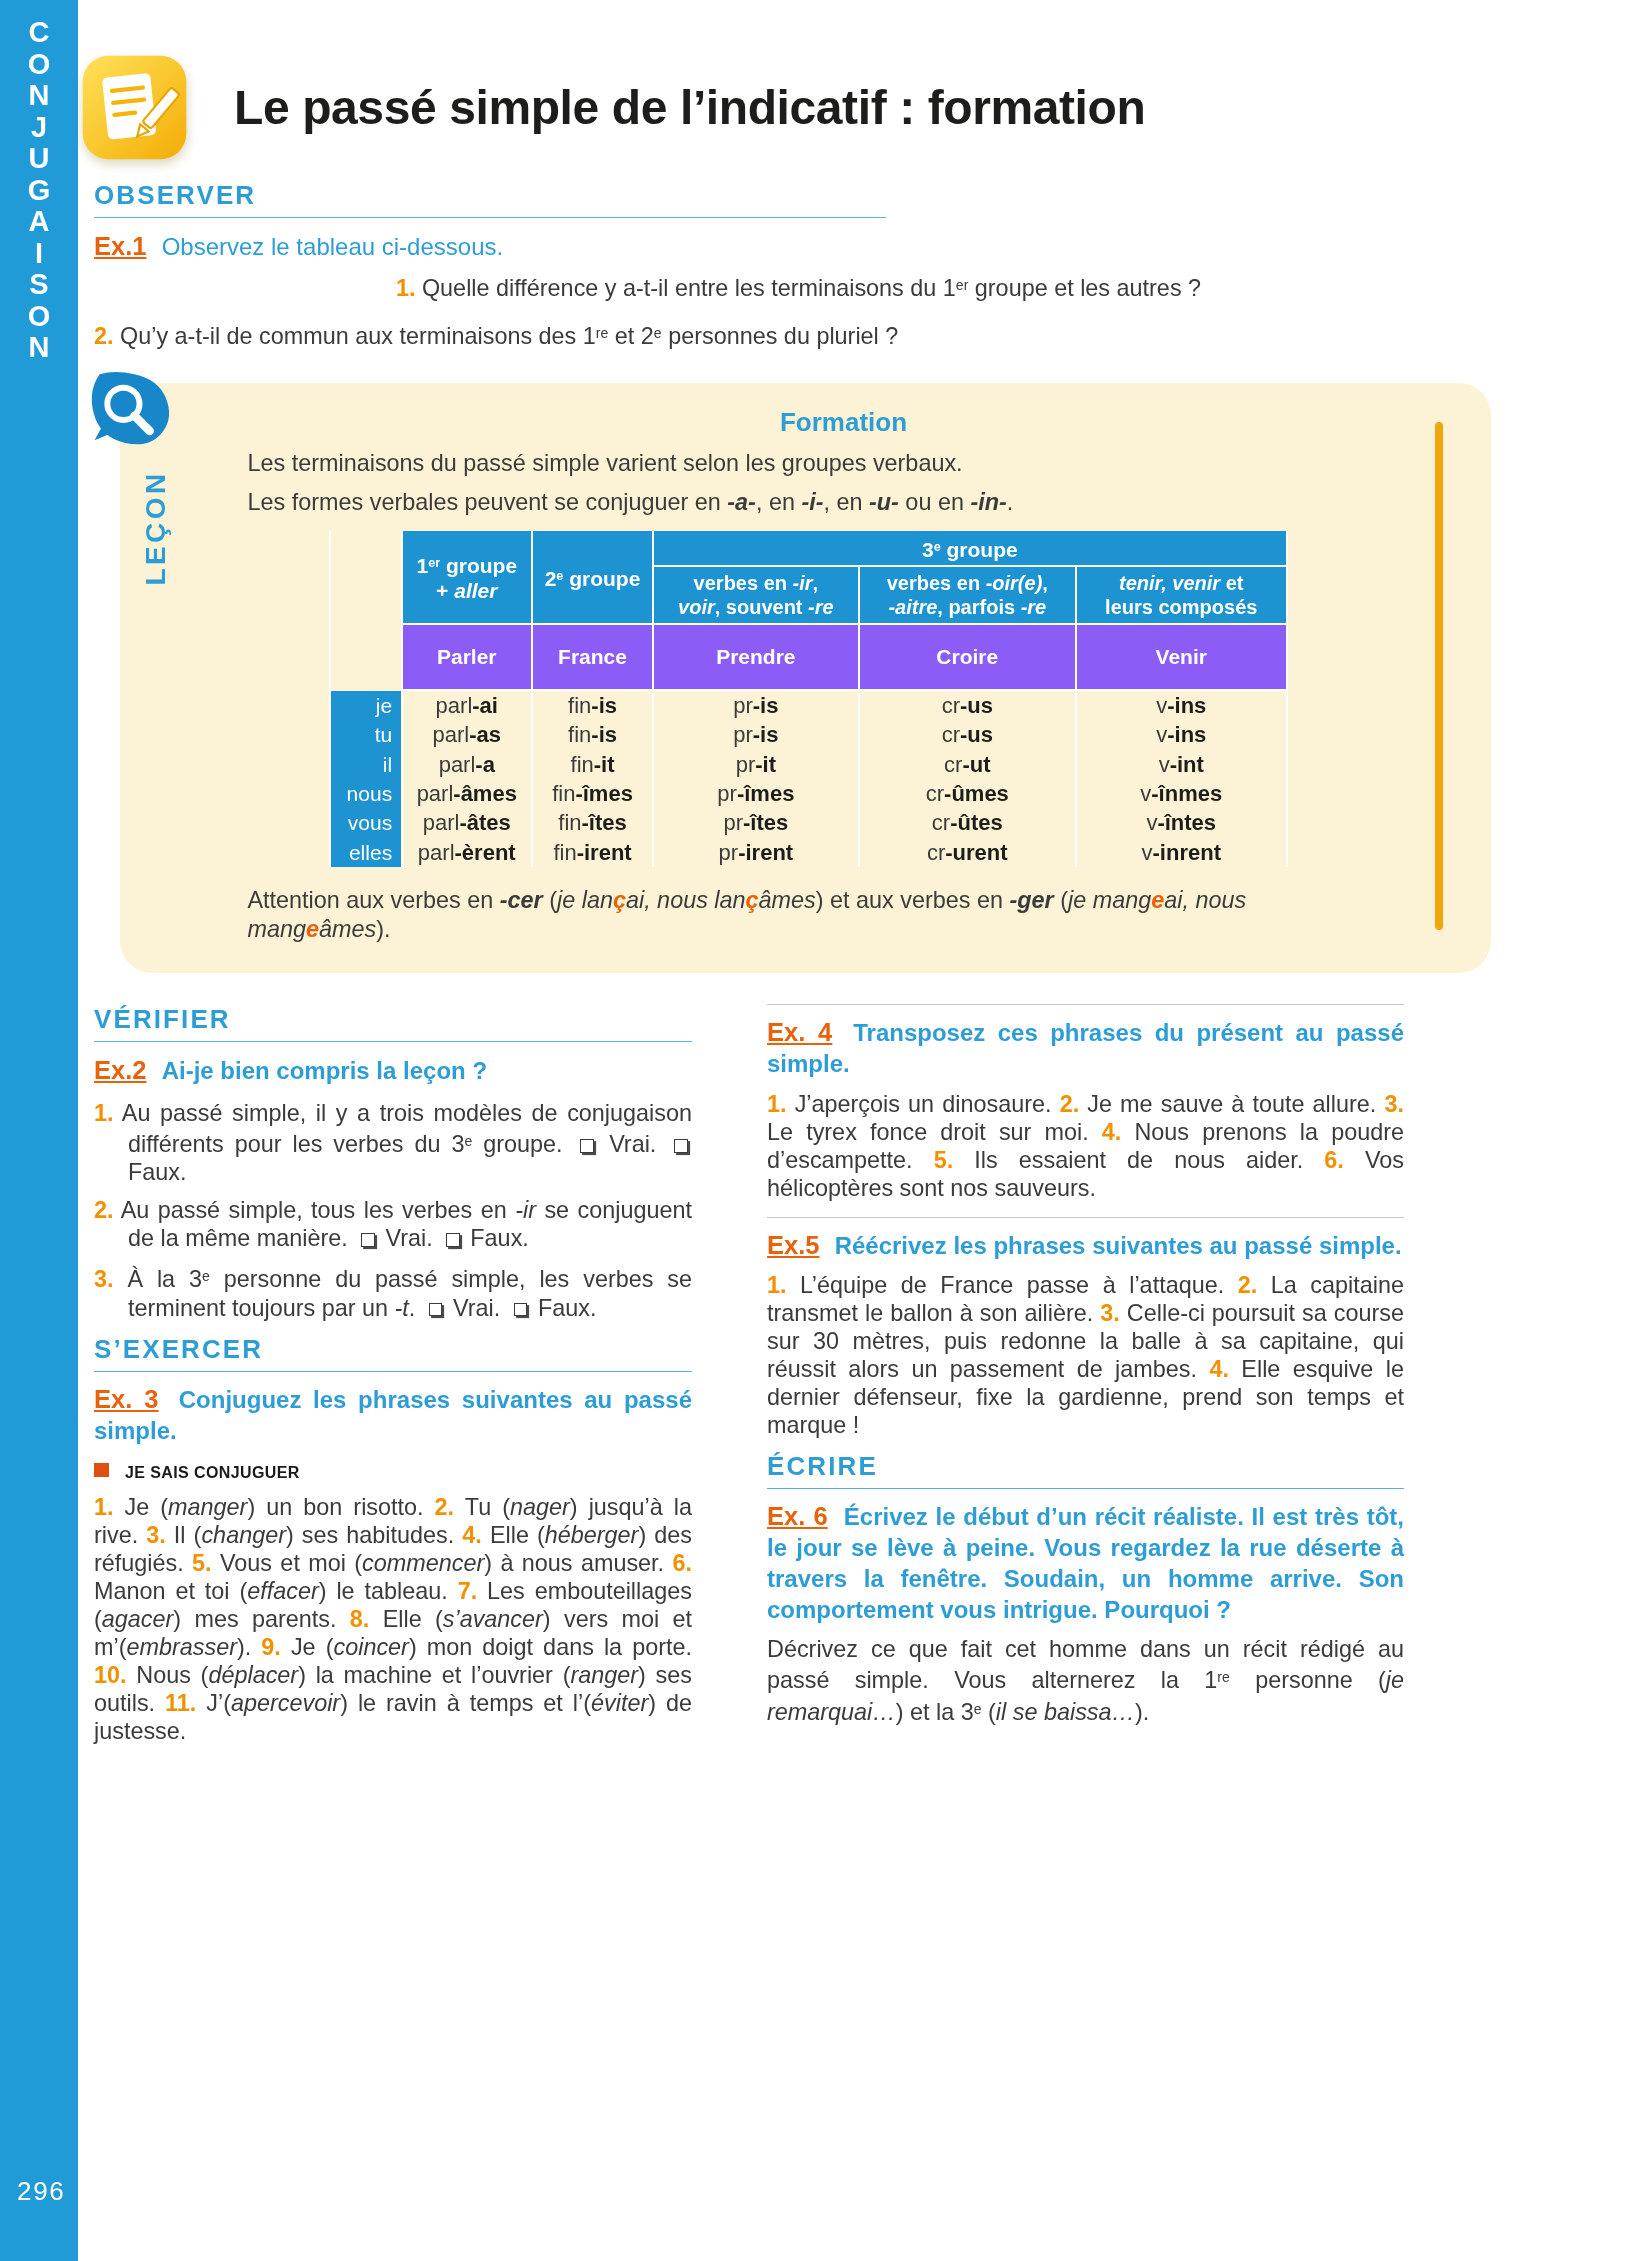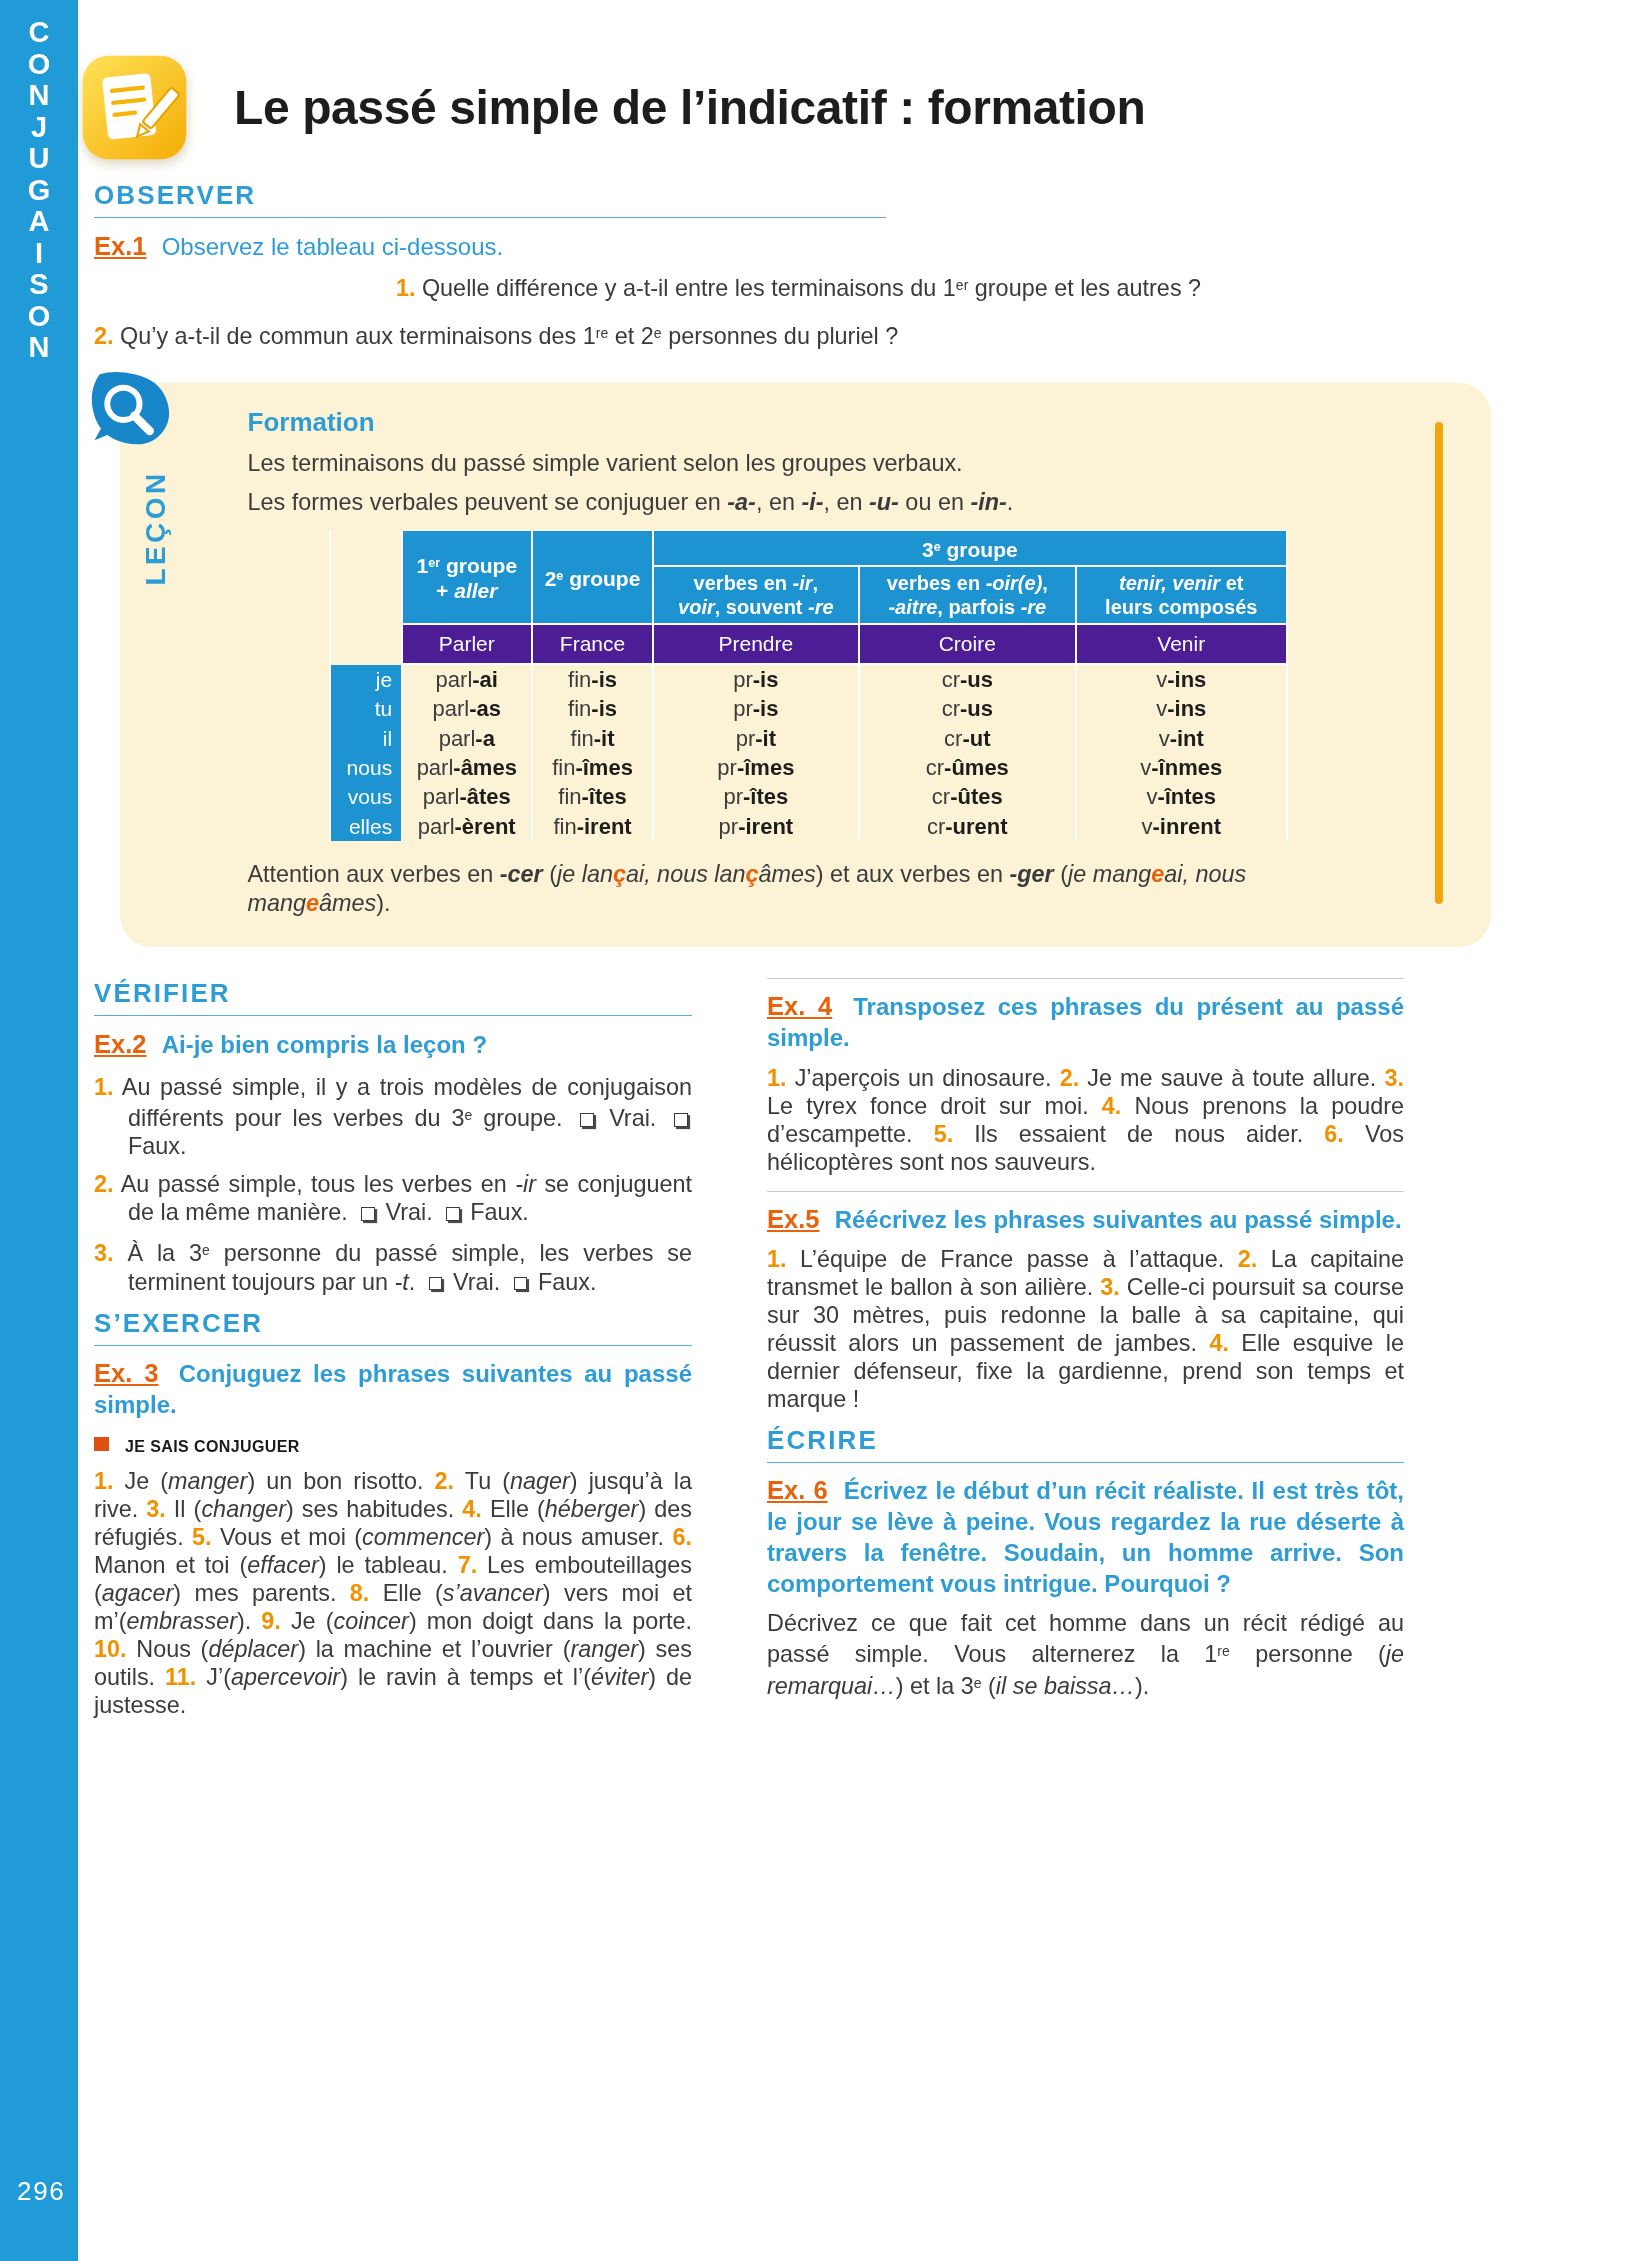--- a/index.html
+++ b/index.html
@@ -40,37 +40,37 @@
 
   
   .lecon-box { position:relative; margin-top:31px; margin-left:25.5px; width:1371px;
     background:#FCF3D6; border-radius:32px; padding:24px 51px 29px 128px; }
   .lecon-icon { position:absolute; left:-39px; top:-19px; width:95px; height:95px; }
   .lecon-side { position:absolute; left:-53px; top:128px; width:179px; height:34px;
     transform:rotate(-90deg); text-align:center; color:#2E9DD6; font-weight:bold;
     font-size:28px; letter-spacing:3.4px; }
   .orange-bar { position:absolute; right:48px; top:39px; bottom:43px; width:7.7px;
     background:#F2A50C; border-radius:4.3px; }
-  .lecon-heading { margin:0; color:#2E9DD6; font-size:26px; font-weight:bold; }
+  .lecon-heading { margin:0; color:#2E9DD6; font-size:26px; font-weight:bold;text-align:center; }
   .lecon-p { margin:11px 0 0 0; font-size:23.4px; line-height:28px; }
   .table-wrap { margin:15.3px 0 0 81px; }
   .attention { margin:19px 0 0 0; font-size:23.4px; line-height:29px; max-width:1073px; }
 
   
   table.conj { border-collapse:separate; border-spacing:2.6px 0; background:#fff;
     table-layout:fixed; width:959px; }
   .conj td, .conj th { font-weight:normal; }
   .conj .blank { background:#FCF3D6; }
   .conj .grp { background:#1E93D2; color:#fff; font-weight:bold; font-size:21px;
     text-align:center; vertical-align:middle; border-bottom:2.6px solid #fff;
     line-height:25px; padding:3.4px 1.7px; }
   .conj .g3 { padding:3.4px 0; }
   .conj .sub { font-size:20px; line-height:24px; padding:4.3px 1.7px; }
-  .conj .verb { background:#4c1d95; color:#fff; font-weight:normal; font-size:21px;
-    text-align:center; padding:7px 0; border-bottom:2.6px solid #fff; }
+  .conj .verb { background:#8b5cf6; color:#fff; font-weight:bold; font-size:21px;
+    text-align:center; padding:20px 0; border-bottom:2.6px solid #fff; }
   .conj .pron { background:#1E93D2; color:#fff; font-weight:normal; font-size:21px;
     text-align:right; padding:1.7px 8.5px 1.7px 0; }
   .conj .form { background:#FCF3D6; color:#3b3b3b; font-size:22px; text-align:center; padding:1.7px 0; }
   .conj .form b { color:#1d1d1b; }
 
   
   .cols { display:flex; margin-top:31px; gap:75px; align-items:flex-start; }
   .col-left { width:598px; }
   .col-right { width:637px; }
   .item { margin:10.2px 0 0 0; font-size:23.4px; line-height:28px; text-align:justify;

